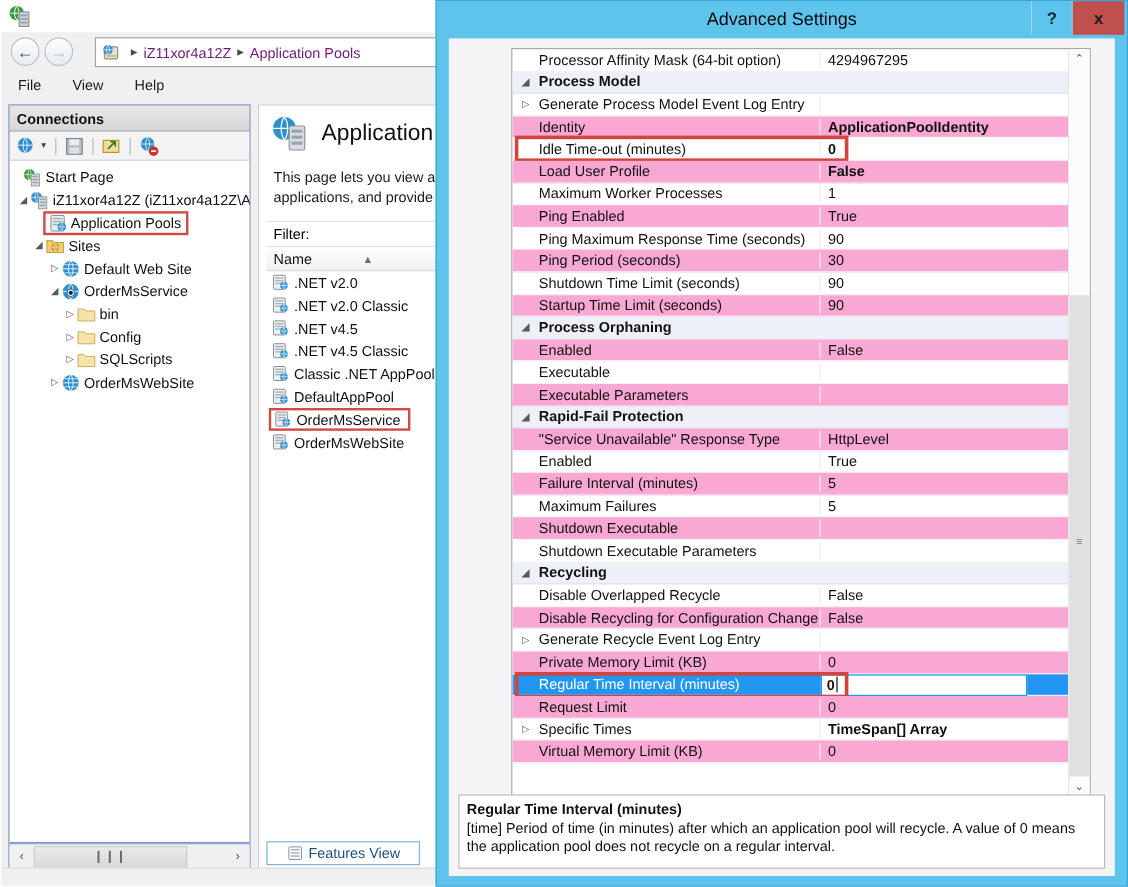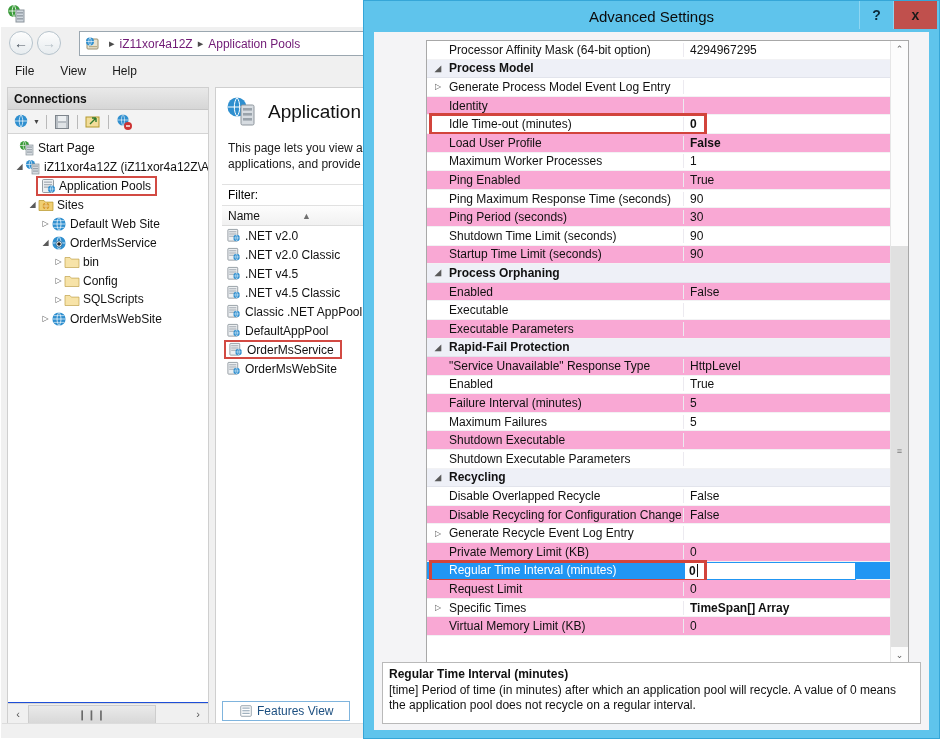--- a/index.html
+++ b/index.html
@@ -630,20 +630,21 @@
               <span class="gval b"></span>
             </div>
             <div class="grow">
               <span class="gexp">▷</span>
               <span class="gname">Generate Process Model Event Log Entry</span>
               <span class="gval"></span>
             </div>
             <div class="grow alt">
               <span class="gexp"></span>
               <span class="gname">Identity</span>
+              <span class="gval b">ApplicationPoolIdentity</span>
             </div>
             <div class="grow">
               <span class="gexp"></span>
               <span class="gname">Idle Time-out (minutes)</span>
               <span class="gval b">0</span>
               <span class="redbox"></span>
             </div>
             <div class="grow alt">
               <span class="gexp"></span>
               <span class="gname">Load User Profile</span>

